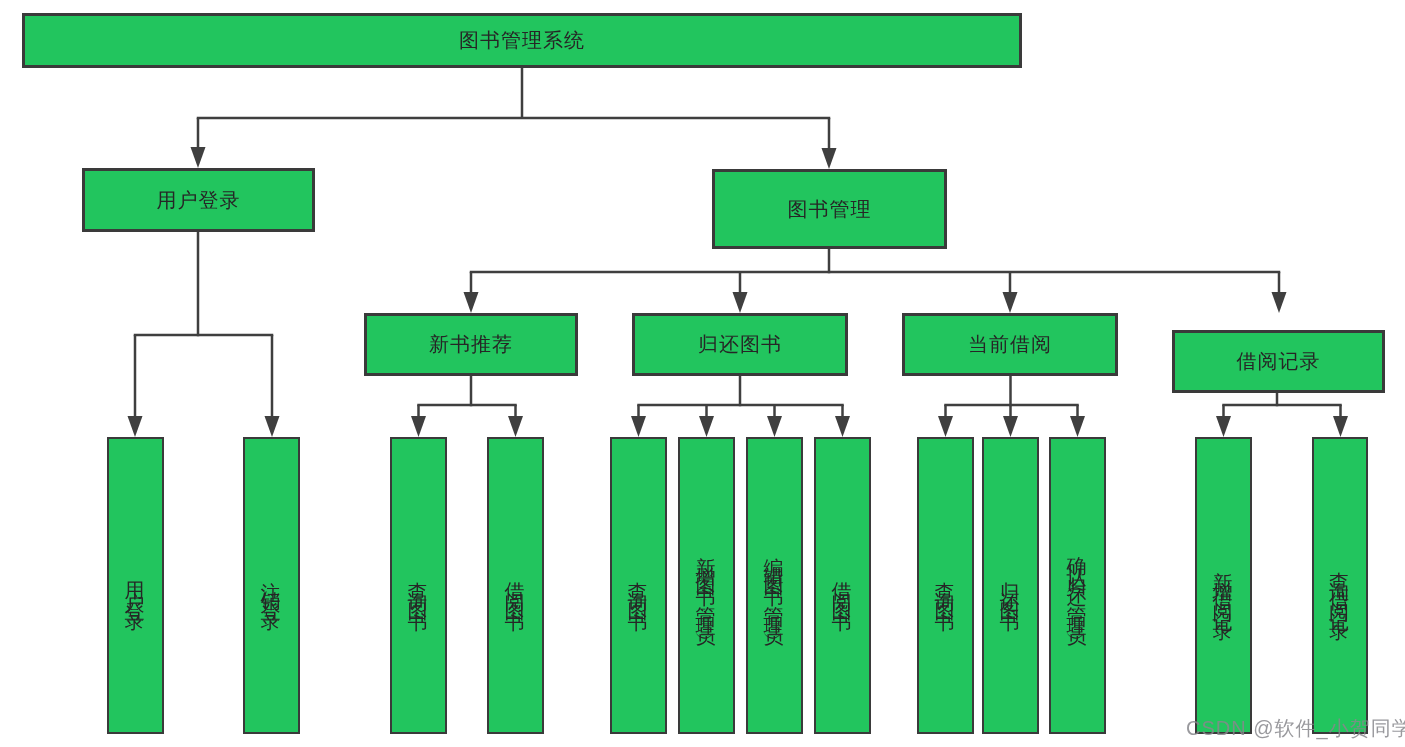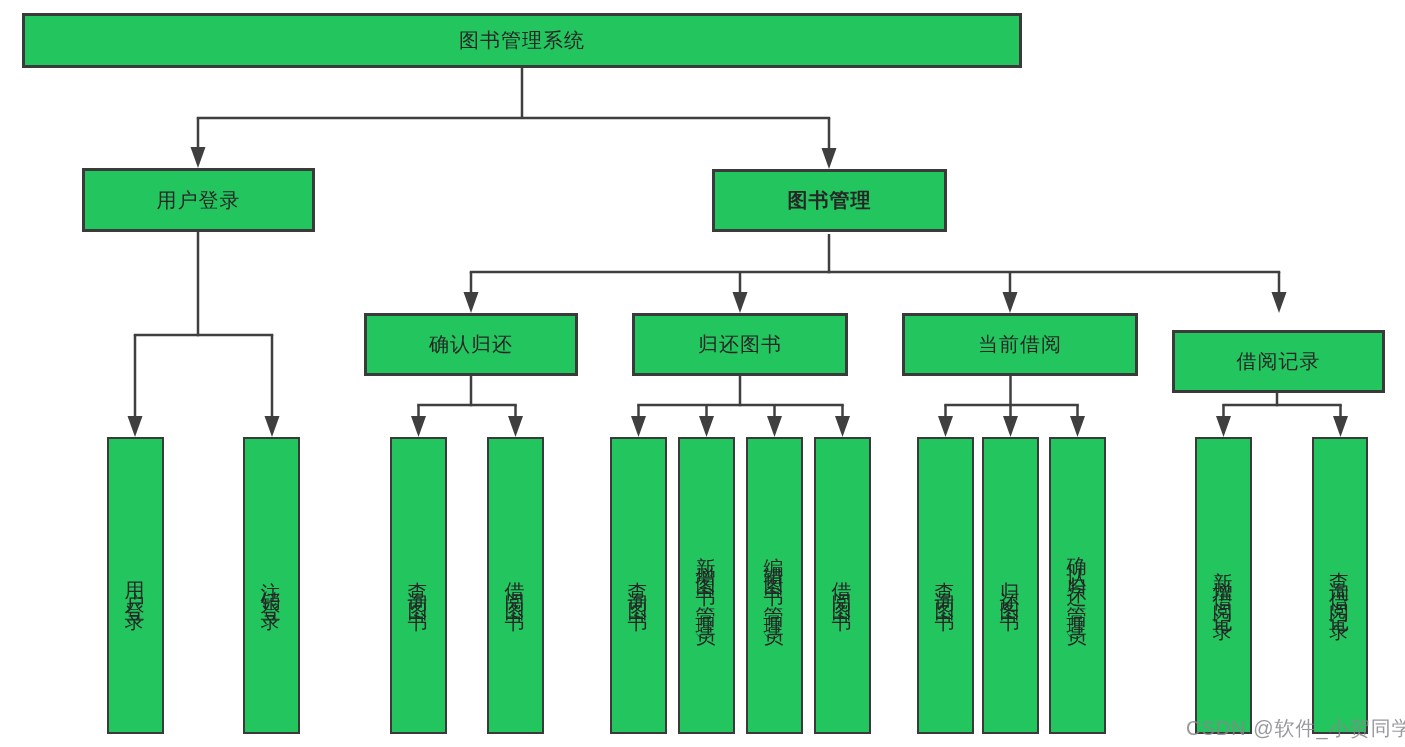--- a/index.html
+++ b/index.html
@@ -116,25 +116,25 @@
       <line x1="1223.5" y1="405" x2="1223.5" y2="418"></line>
       <polygon points="1223.5,437 1216,416 1231,416" fill="#3f3f3f" stroke="none"></polygon>
       <line x1="1340.5" y1="405" x2="1340.5" y2="418"></line>
       <polygon points="1340.5,437 1333,416 1348,416" fill="#3f3f3f" stroke="none"></polygon>
     </g>
   </svg>
 
   <div class="box" style="left:22px;top:13px;width:1000px;height:55px;">图书管理系统</div>
 
   <div class="box" style="left:82px;top:168px;width:233px;height:64px;">用户登录</div>
-  <div class="box" style="left:712px;top:169px;width:235px;height:63px;font-weight:bold;">图书管理</div>
+  <div class="box" style="left:712px;top:169px;width:235px;height:80px;">图书管理</div>
 
-  <div class="box" style="left:364px;top:313px;width:214px;height:63px;">确认归还</div>
+  <div class="box" style="left:364px;top:313px;width:214px;height:63px;">新书推荐</div>
   <div class="box" style="left:632px;top:313px;width:216px;height:63px;">归还图书</div>
-  <div class="box" style="left:902px;top:313px;width:236px;height:63px;">当前借阅</div>
+  <div class="box" style="left:902px;top:313px;width:216px;height:63px;">当前借阅</div>
   <div class="box" style="left:1172px;top:330px;width:213px;height:63px;">借阅记录</div>
 
   <div class="box leaf" style="left:107px;top:437px;width:57px;height:297px;">用户登录</div>
   <div class="box leaf" style="left:243px;top:437px;width:57px;height:297px;">注销登录</div>
 
   <div class="box leaf" style="left:390px;top:437px;width:57px;height:297px;">查询图书</div>
   <div class="box leaf" style="left:487px;top:437px;width:57px;height:297px;">借阅图书</div>
 
   <div class="box leaf" style="left:610px;top:437px;width:57px;height:297px;">查询图书</div>
   <div class="box leaf" style="left:678px;top:437px;width:57px;height:297px;">新增图书（管理员）</div>

